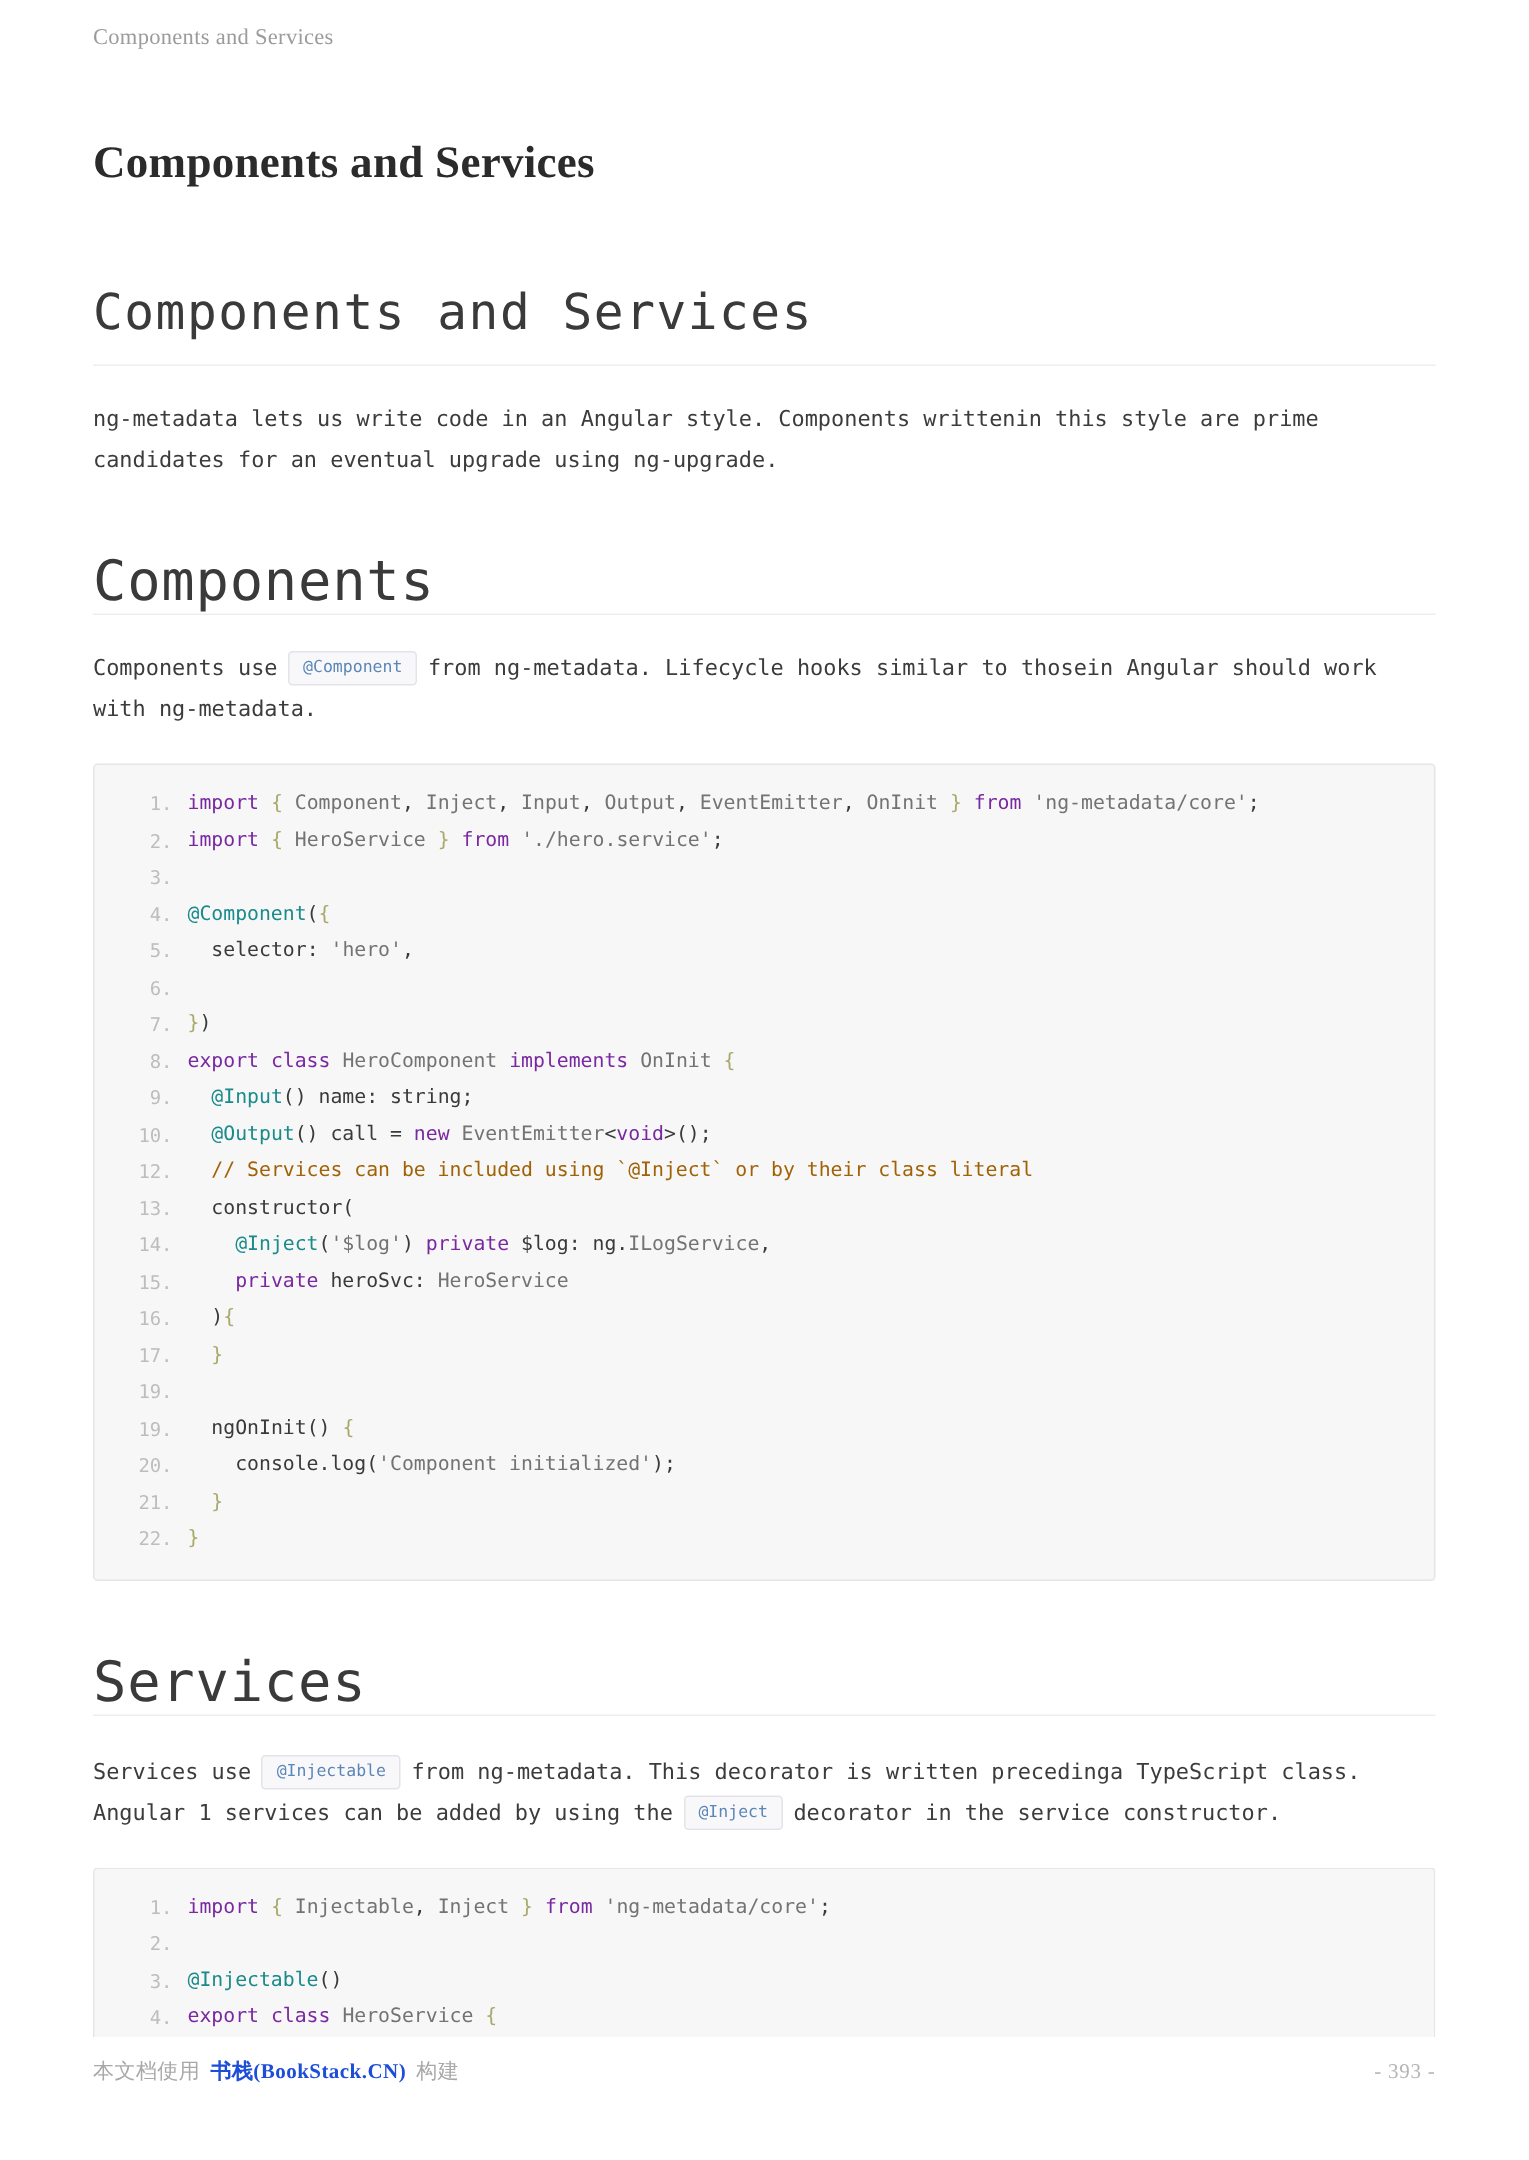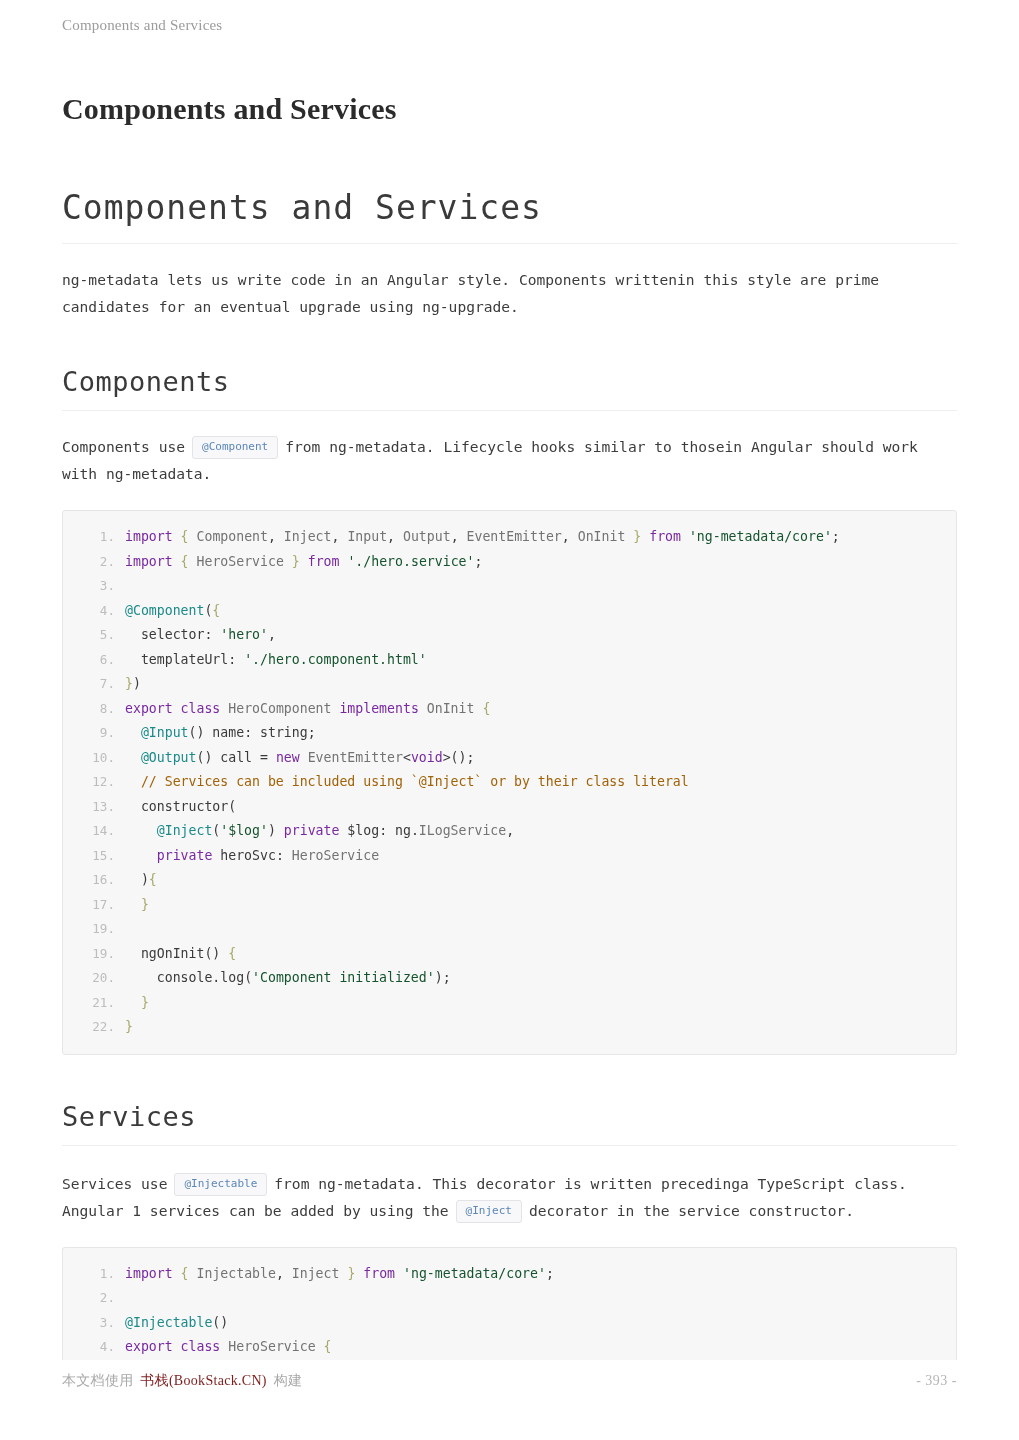--- a/index.html
+++ b/index.html
@@ -49,25 +49,25 @@
     font-size: 33px;
     font-weight: normal;
     color: #3a3a3a;
     margin: 62px 0 0 0;
     padding-bottom: 16px;
     border-bottom: 1px solid #eeeeee;
     letter-spacing: 1px;
   }
   .h2 {
     font-family: "DejaVu Sans Mono", "Liberation Mono", monospace;
-    font-size: 27px;
+    font-size: 37px;
     font-weight: normal;
     color: #3a3a3a;
     margin: 46px 0 0 0;
-    padding-bottom: 13px;
+    padding-bottom: 0;
     border-bottom: 1px solid #eeeeee;
     letter-spacing: 0.5px;
   }
 
   
   .para {
     font-family: "DejaVu Sans Mono", "Liberation Mono", monospace;
     font-size: 14.6px;
     line-height: 27px;
     color: #3c3c3c;
@@ -121,43 +121,43 @@
     padding-right: 10px;
     font-size: 12.6px;
     -webkit-user-select: none;
     user-select: none;
   }
   .linecode { color: #3a3a3a; }
 
   
   .k   { color: #7928a1; }            
   .cls { color: #737373; }            
-  .str { color: #14532d; }            
+  .str { color: #737373; }            
   .dec { color: #1a8a8a; }            
   .cmt { color: #a16207; }            
   .pun { color: #a9a96b; }            
   .pln { color: #3a3a3a; }
 
   
   .footer {
     position: absolute;
     left: 62px;
     right: 62px;
     bottom: 26px;
     display: flex;
     justify-content: space-between;
     align-items: baseline;
     font-family: "Liberation Serif", "DejaVu Serif", serif;
     font-size: 14px;
     color: #a8a8a8;
   }
   .footer-left { letter-spacing: 0.3px; }
   .footer-link {
-    color: #7f1d1d;
-    font-weight: normal;
+    color: #1d4ed8;
+    font-weight: bold;
     text-decoration: none;
     margin: 0 3px;
   }
   .footer-page { color: #b5b5b5; letter-spacing: 0.5px; }
 </style>
 </head>
 <body>
 
 <div class="page">
 
@@ -174,21 +174,21 @@
   <p class="para">
     <span>Components use</span><span class="badge">@Component</span><span>from ng-metadata. Lifecycle hooks similar to thosein Angular should work with ng-metadata.</span>
   </p>
 
   <div class="codeblock" id="cb1">
       <div class="codeline"><span class="lineno">1.</span><span class="linecode"><span class="k">import</span> <span class="pun">{</span> <span class="cls">Component</span>, <span class="cls">Inject</span>, <span class="cls">Input</span>, <span class="cls">Output</span>, <span class="cls">EventEmitter</span>, <span class="cls">OnInit</span> <span class="pun">}</span> <span class="k">from</span> <span class="str">'ng-metadata/core'</span>;</span></div>
       <div class="codeline"><span class="lineno">2.</span><span class="linecode"><span class="k">import</span> <span class="pun">{</span> <span class="cls">HeroService</span> <span class="pun">}</span> <span class="k">from</span> <span class="str">'./hero.service'</span>;</span></div>
       <div class="codeline"><span class="lineno">3.</span><span class="linecode">&nbsp;</span></div>
       <div class="codeline"><span class="lineno">4.</span><span class="linecode"><span class="dec">@Component</span>(<span class="pun">{</span></span></div>
       <div class="codeline"><span class="lineno">5.</span><span class="linecode">  <span class="pln">selector</span>: <span class="str">'hero'</span>,</span></div>
-      <div class="codeline"><span class="lineno">6.</span><span class="linecode">  <span class="pln">templateUrl</span>: <span class="str">'./hero.component.html'</span></span></div>
+      <div class="codeline"><span class="lineno">6.</span></div>
       <div class="codeline"><span class="lineno">7.</span><span class="linecode"><span class="pun">}</span>)</span></div>
       <div class="codeline"><span class="lineno">8.</span><span class="linecode"><span class="k">export</span> <span class="k">class</span> <span class="cls">HeroComponent</span> <span class="k">implements</span> <span class="cls">OnInit</span> <span class="pun">{</span></span></div>
       <div class="codeline"><span class="lineno">9.</span><span class="linecode">  <span class="dec">@Input</span>() <span class="pln">name</span>: <span class="pln">string</span>;</span></div>
       <div class="codeline"><span class="lineno">10.</span><span class="linecode">  <span class="dec">@Output</span>() <span class="pln">call</span> = <span class="k">new</span> <span class="cls">EventEmitter</span>&lt;<span class="k">void</span>&gt;();</span></div>
       <div class="codeline"><span class="lineno">12.</span><span class="linecode">  <span class="cmt">// Services can be included using `@Inject` or by their class literal</span></span></div>
       <div class="codeline"><span class="lineno">13.</span><span class="linecode">  <span class="pln">constructor</span>(</span></div>
       <div class="codeline"><span class="lineno">14.</span><span class="linecode">    <span class="dec">@Inject</span>(<span class="str">'$log'</span>) <span class="k">private</span> <span class="pln">$log</span>: <span class="pln">ng</span>.<span class="cls">ILogService</span>,</span></div>
       <div class="codeline"><span class="lineno">15.</span><span class="linecode">    <span class="k">private</span> <span class="pln">heroSvc</span>: <span class="cls">HeroService</span></span></div>
       <div class="codeline"><span class="lineno">16.</span><span class="linecode">  )<span class="pun">{</span></span></div>
       <div class="codeline"><span class="lineno">17.</span><span class="linecode">  <span class="pun">}</span></span></div>

